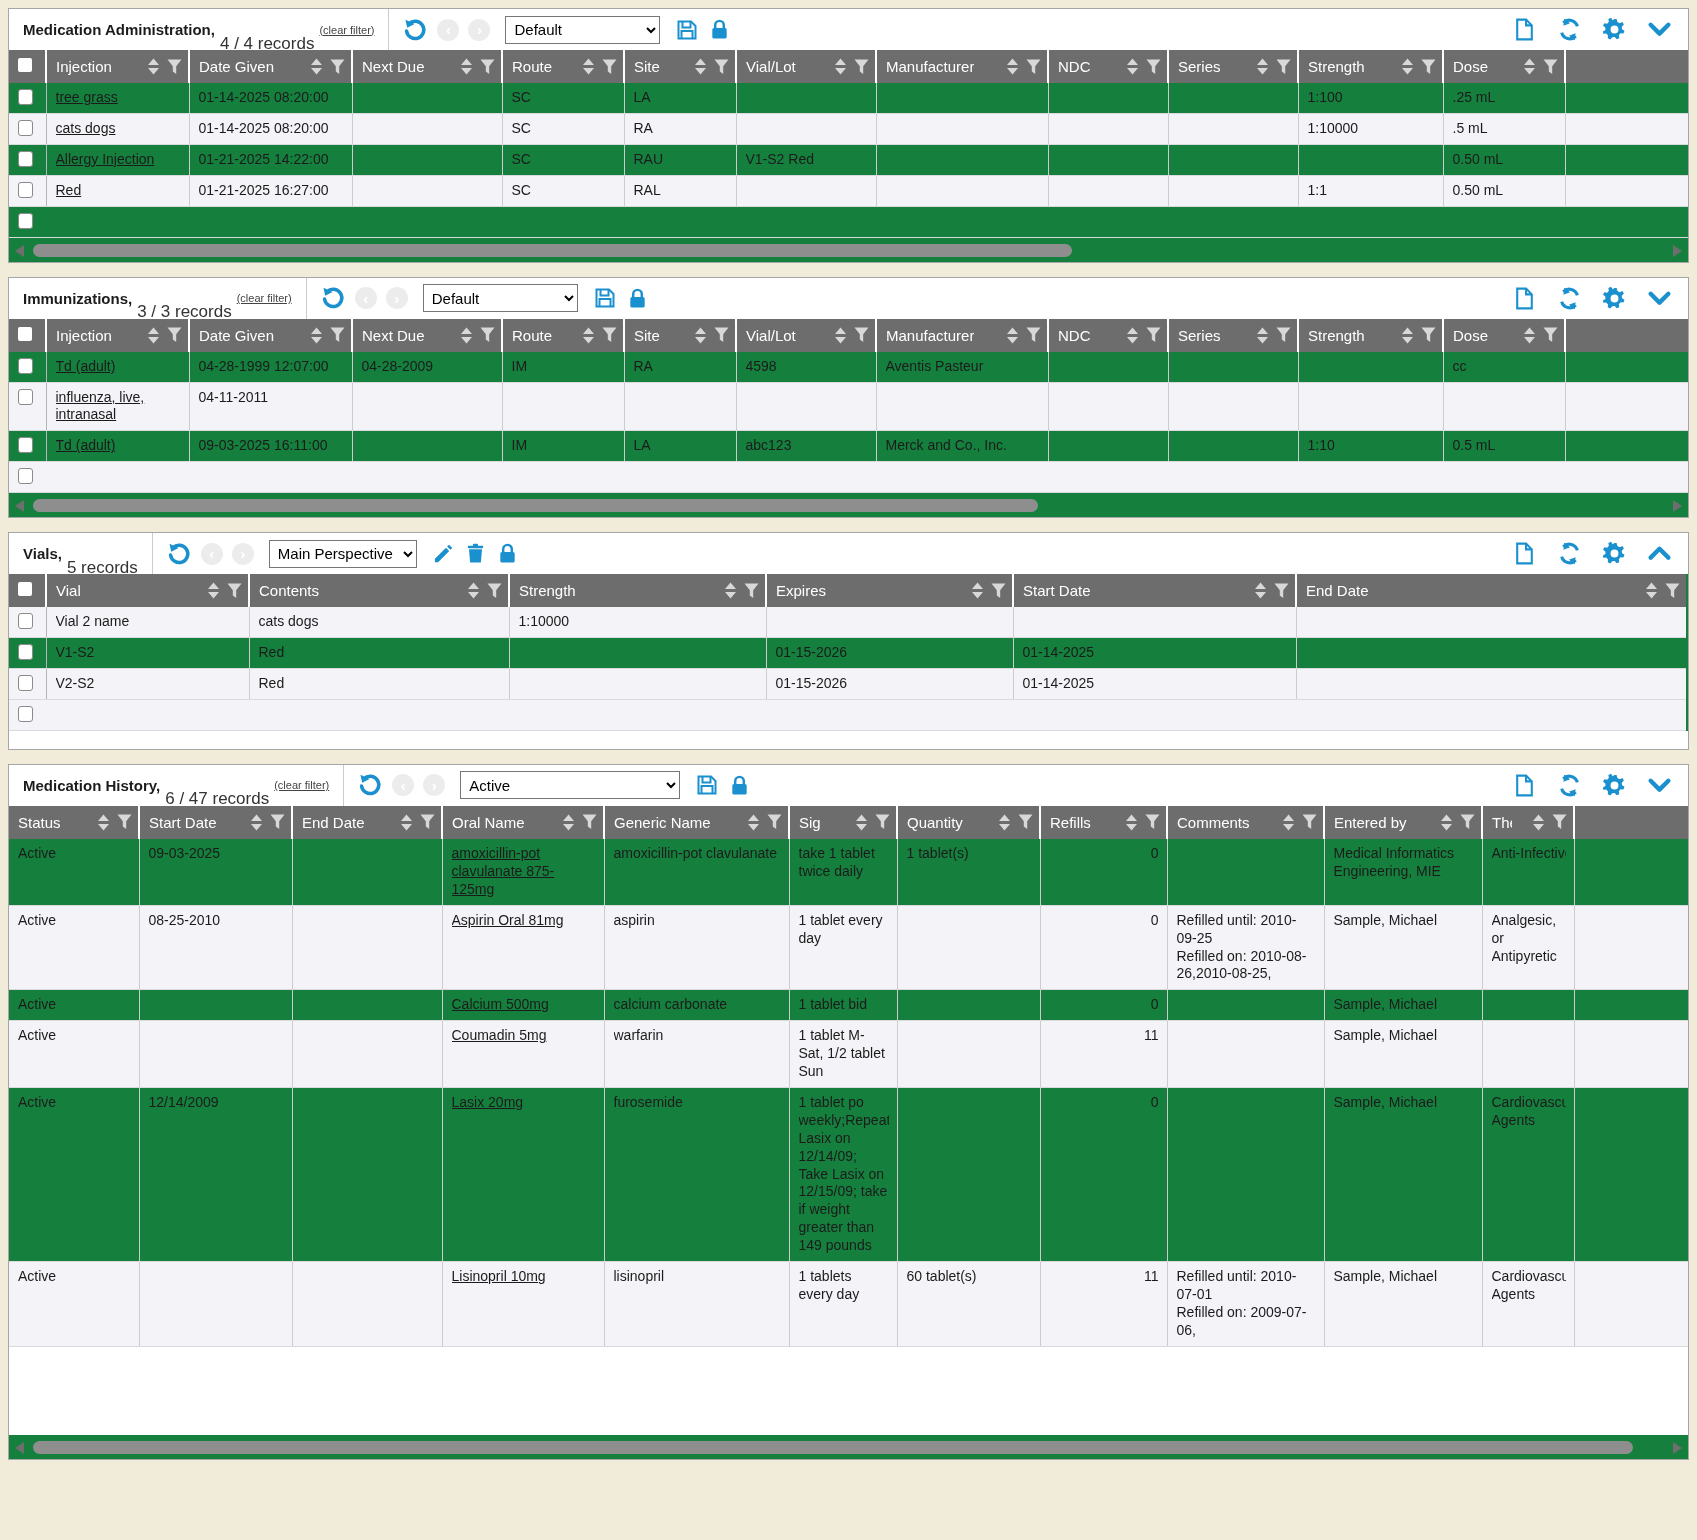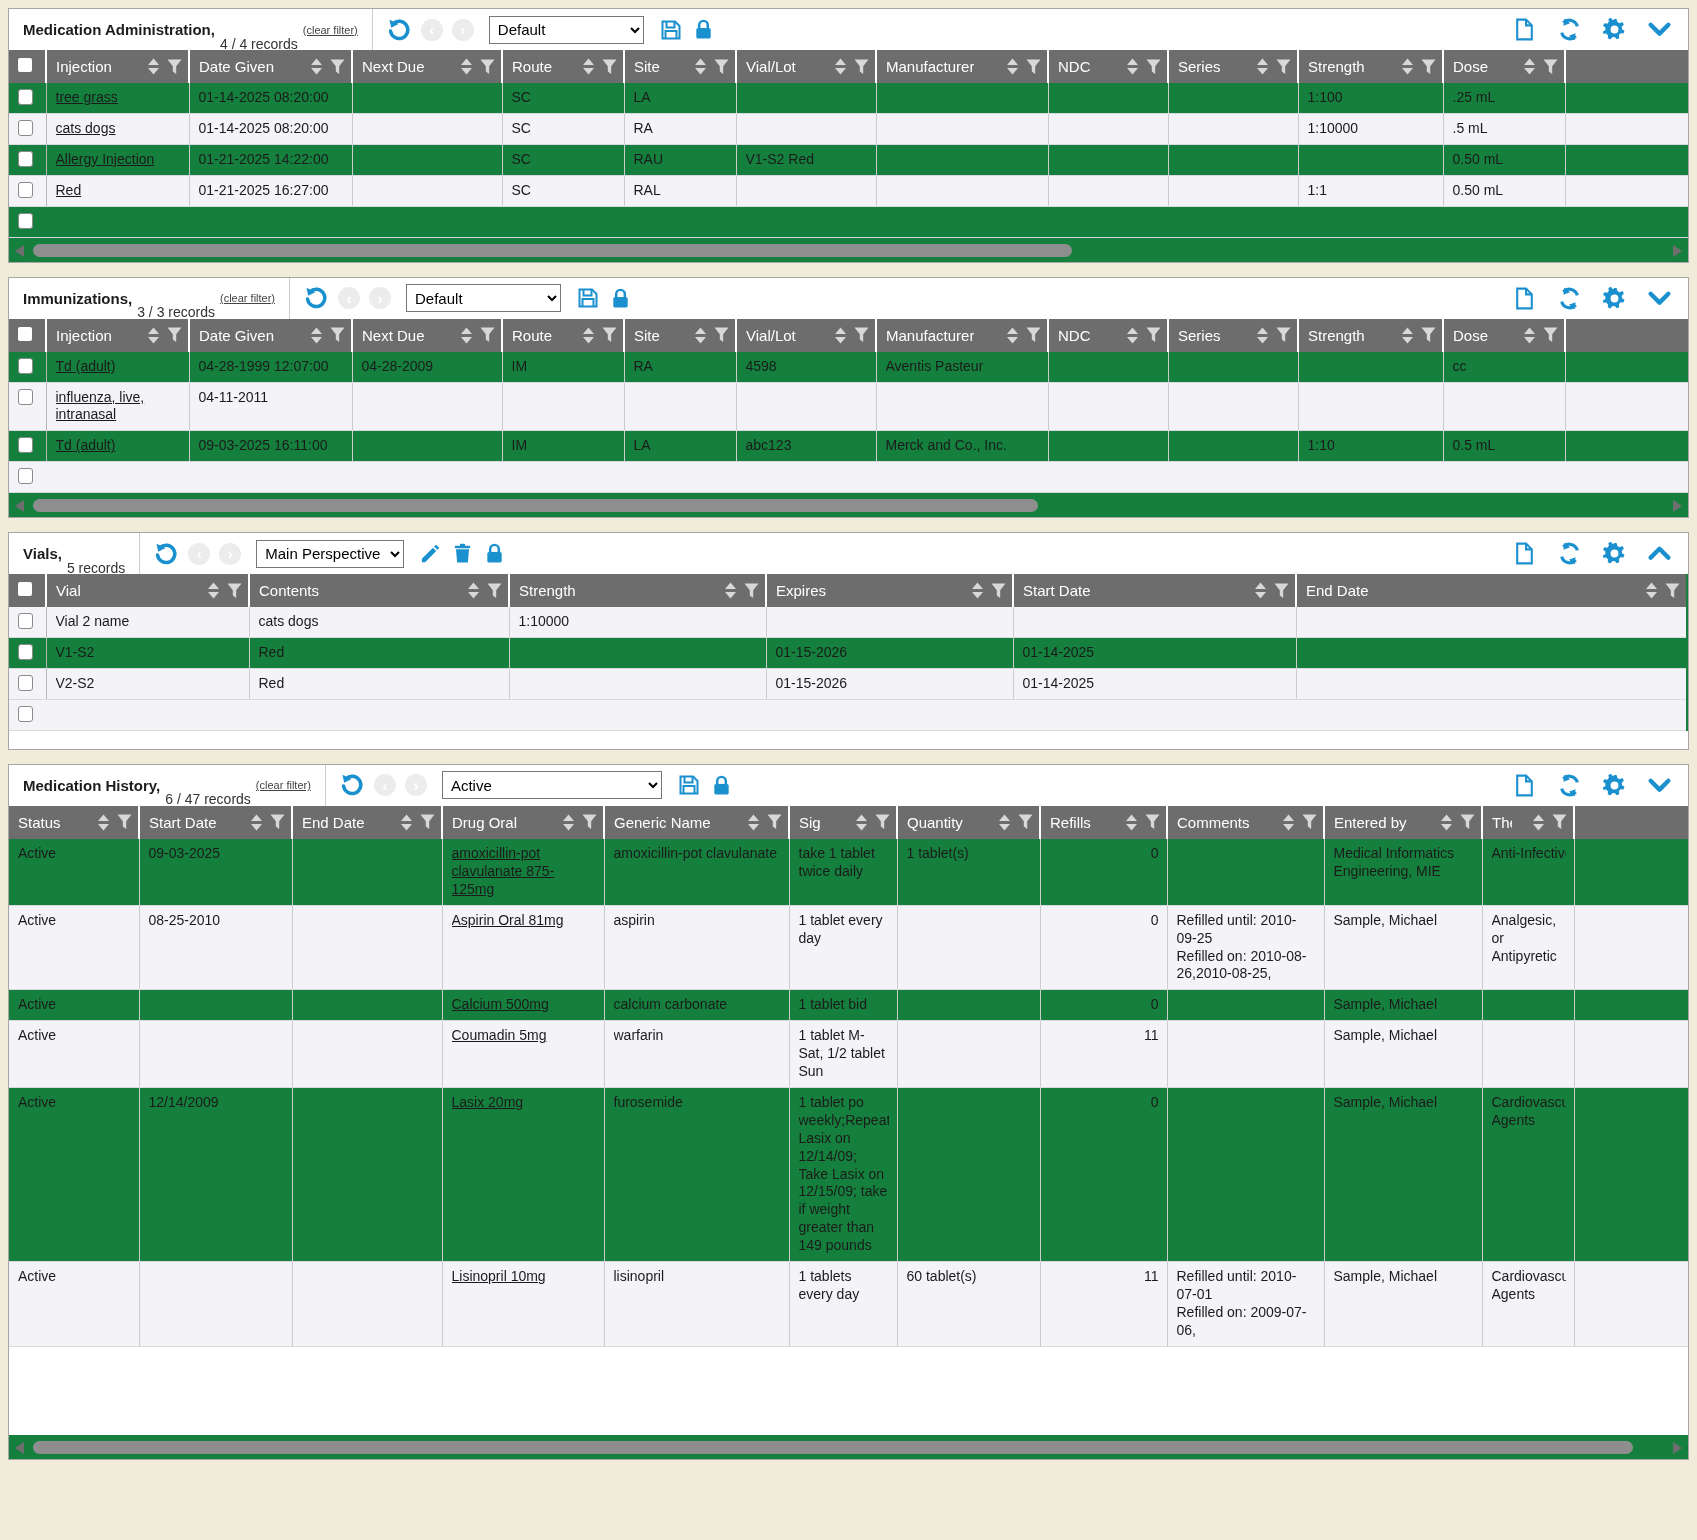--- a/index.html
+++ b/index.html
@@ -11,21 +11,21 @@
     --rowline:#d9d9de;
     --panelborder:#a6a6a6;
   }
   *{box-sizing:border-box;margin:0;padding:0}
   html,body{width:1697px;background:var(--beige);font-family:"Liberation Sans","DejaVu Sans",sans-serif;}
   body{padding:8px;}
   .panel{background:#15803d;border:1px solid var(--panelborder);margin-bottom:14px;}
   .phead{display:flex;align-items:center;height:41px;background:#fff;}
   .ptitle{display:flex;align-items:baseline;gap:5px;padding:0 14px 0 14px;height:41px;align-items:center;border-right:1px solid #ccc;white-space:nowrap;}
   .ptitle b{font-size:15px;color:#1c1c1c;}
-  .ptitle .recs{font-size:14px;color:#333;margin-top:28px;}
+  .ptitle .recs{font-size:17px;color:#333;margin-top:28px;}
   .ptitle a{font-size:11px;color:#444;text-decoration:underline;cursor:pointer;}
   .ptools{display:flex;align-items:center;gap:9px;padding-left:13px;}
   .icobtn{display:inline-flex;align-items:center;justify-content:center;cursor:pointer;line-height:0;}
   .navcirc{width:22px;height:22px;border-radius:50%;background:#ececec;color:#fff;font-weight:bold;font-size:15px;display:inline-flex;align-items:center;justify-content:center;cursor:default;user-select:none;}
   .psel{height:28px;min-width:120px;border:1px solid #767676;background:#fff;font-size:15px;font-family:inherit;padding:0 4px;margin:0 6px;}
   .spacer{flex:1}
   .pright{display:flex;align-items:center;gap:20px;padding-right:16px;}
   .viewport{overflow:hidden;width:100%;}
   table.grid{border-collapse:collapse;table-layout:fixed;}
   .grid th{background:var(--hdr);color:#fff;font-weight:normal;font-size:15px;text-align:left;padding:0 6px 0 9px;height:33px;border-left:2px solid #fff;vertical-align:middle;}
@@ -1292,21 +1292,21 @@
                     <span>
                       <svg width="15" height="16" viewBox="0 0 15 16">
                         <path d="M0.5 0.5 H14.5 L9.2 7.2 V15 L5.8 12.6 V7.2 Z" fill="#d8d8d8"></path>
                       </svg>
                     </span>
                   </span>
                 </div>
               </th>
               <th>
                 <div class="thwrap">
-                  <span class="thlbl">Drug Oral</span>
+                  <span class="thlbl">Oral Name</span>
                   <span class="thicons">
                     <span>
                       <svg width="13" height="17" viewBox="0 0 13 17">
                         <path d="M6.5 0.5 L12 7 H1 Z" fill="#d8d8d8"></path>
                         <path d="M6.5 16.5 L1 10 H12 Z" fill="#d8d8d8"></path>
                       </svg>
                     </span>
                     <span>
                       <svg width="15" height="16" viewBox="0 0 15 16">
                         <path d="M0.5 0.5 H14.5 L9.2 7.2 V15 L5.8 12.6 V7.2 Z" fill="#d8d8d8"></path>

